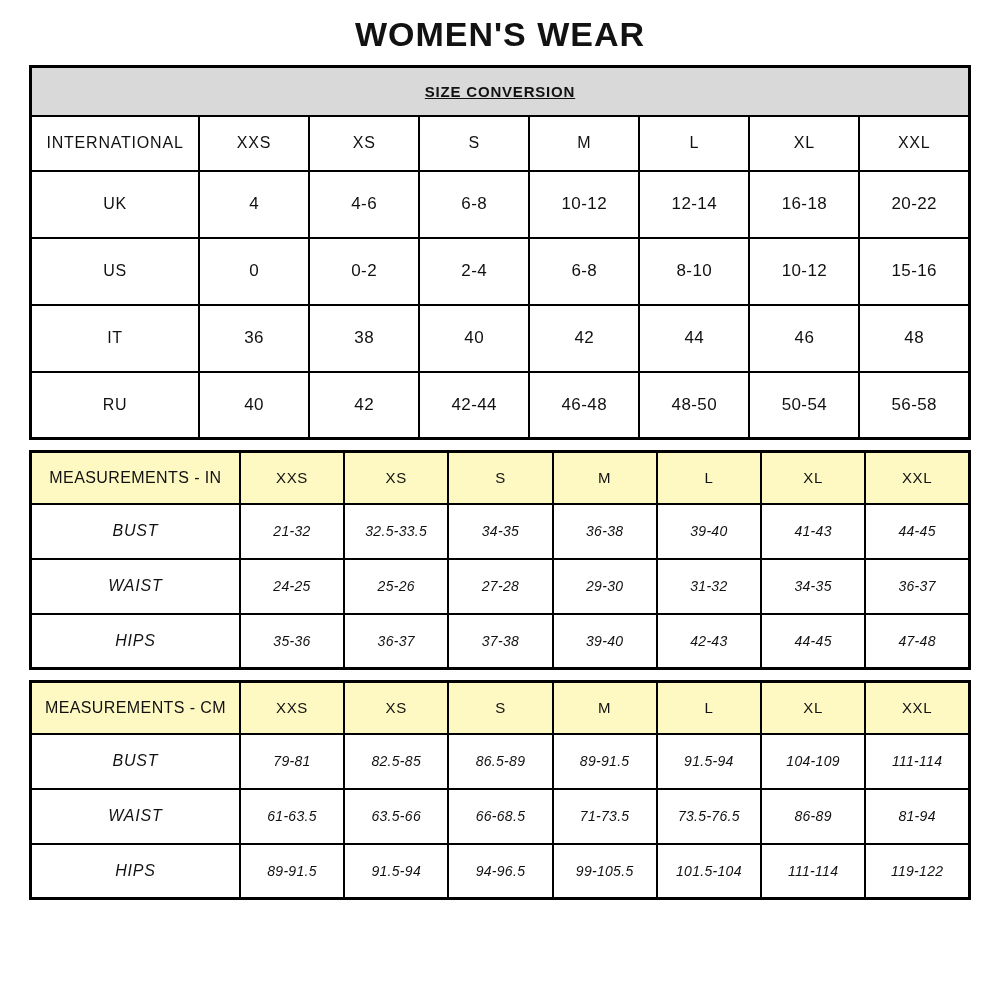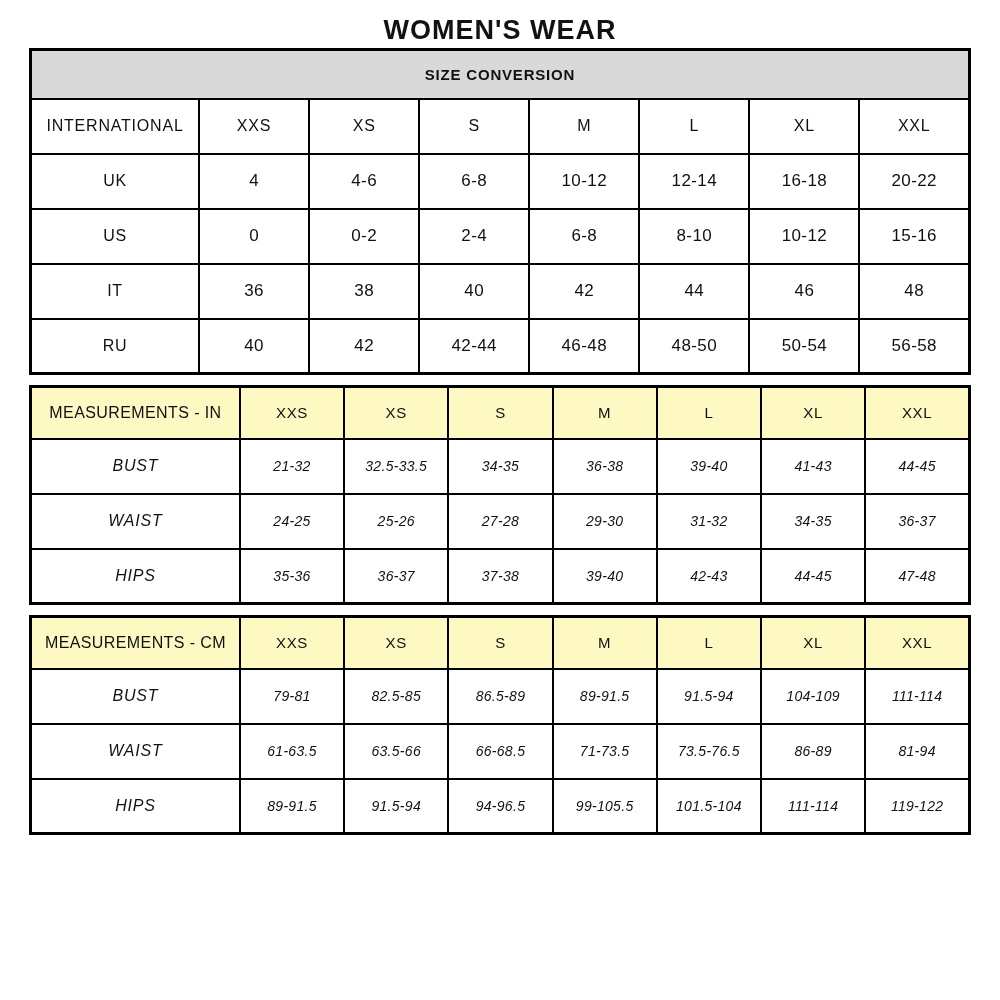--- a/index.html
+++ b/index.html
@@ -10,24 +10,24 @@
     color: #111111;
   }
   .page {
     width: 1000px;
     height: 1000px;
     background: #ffffff;
     overflow: hidden;
   }
   .page-title {
     text-align: center;
-    font-size: 27px;
+    font-size: 34px;
     font-weight: bold;
     letter-spacing: 1px;
-    padding: 15px 0 2px 0;
+    padding: 15px 0 11px 0;
     color: #121212;
   }
   .sheet {
     width: 942px;
     margin: 0 auto;
   }
   table {
     width: 100%;
     border-collapse: collapse;
     table-layout: fixed;
@@ -42,27 +42,28 @@
     white-space: nowrap;
   }
   
   .t1 col.label-col { width: 17.95%; }
   .t1 .banner th {
     height: 49px;
     background: #d9d9d9;
     font-size: 15px;
     font-weight: bold;
     letter-spacing: 0.8px;
+    text-decoration: underline;
   }
   .t1 .cols th {
     height: 55px;
     font-size: 16px;
     letter-spacing: 0.8px;
   }
-  .t1 td { height: 55px; font-size: 17px; letter-spacing: 0.4px; }
+  .t1 td { height: 67px; font-size: 17px; letter-spacing: 0.4px; }
   .t1 td.row-label { font-size: 16px; letter-spacing: 0.6px; }
   
   .tm { margin-top: 10px; }
   .tm col.label-col { width: 22.3%; }
   .tm .head th {
     height: 52px;
     background: #fef9c3;
     font-weight: normal;
     font-size: 15px;
     letter-spacing: 0.6px;

